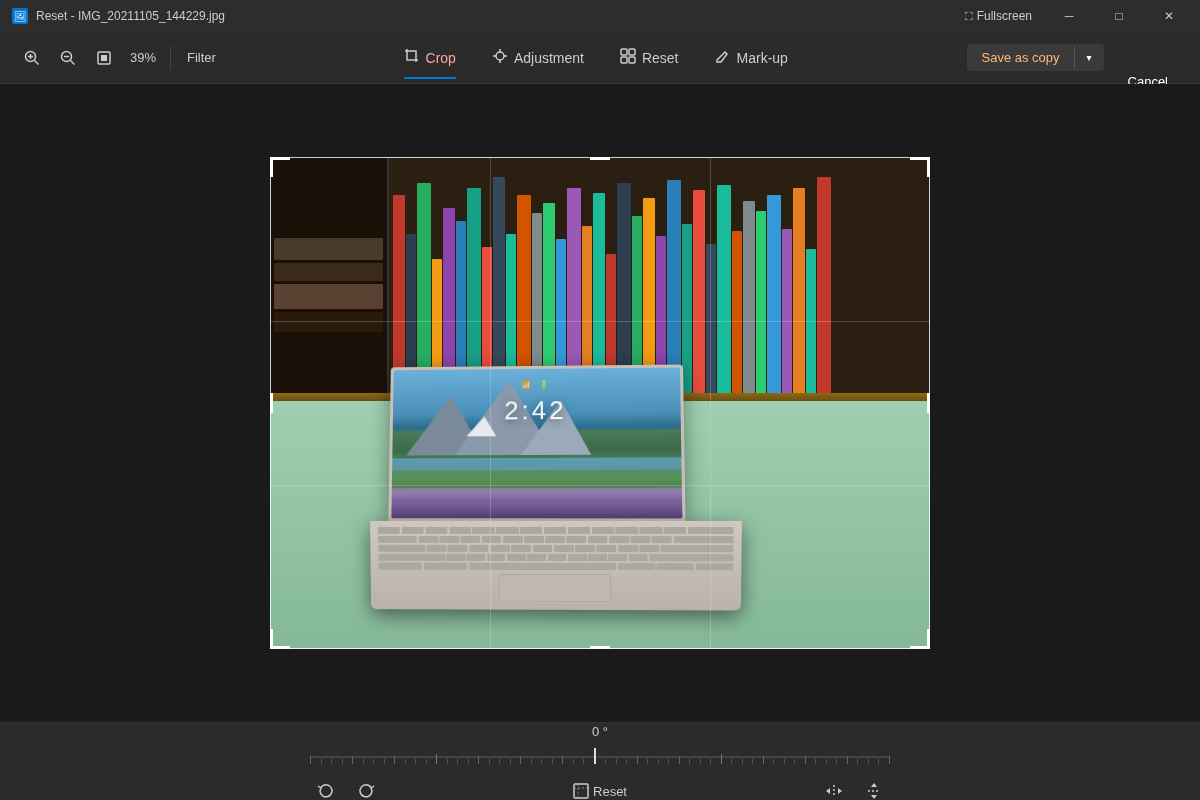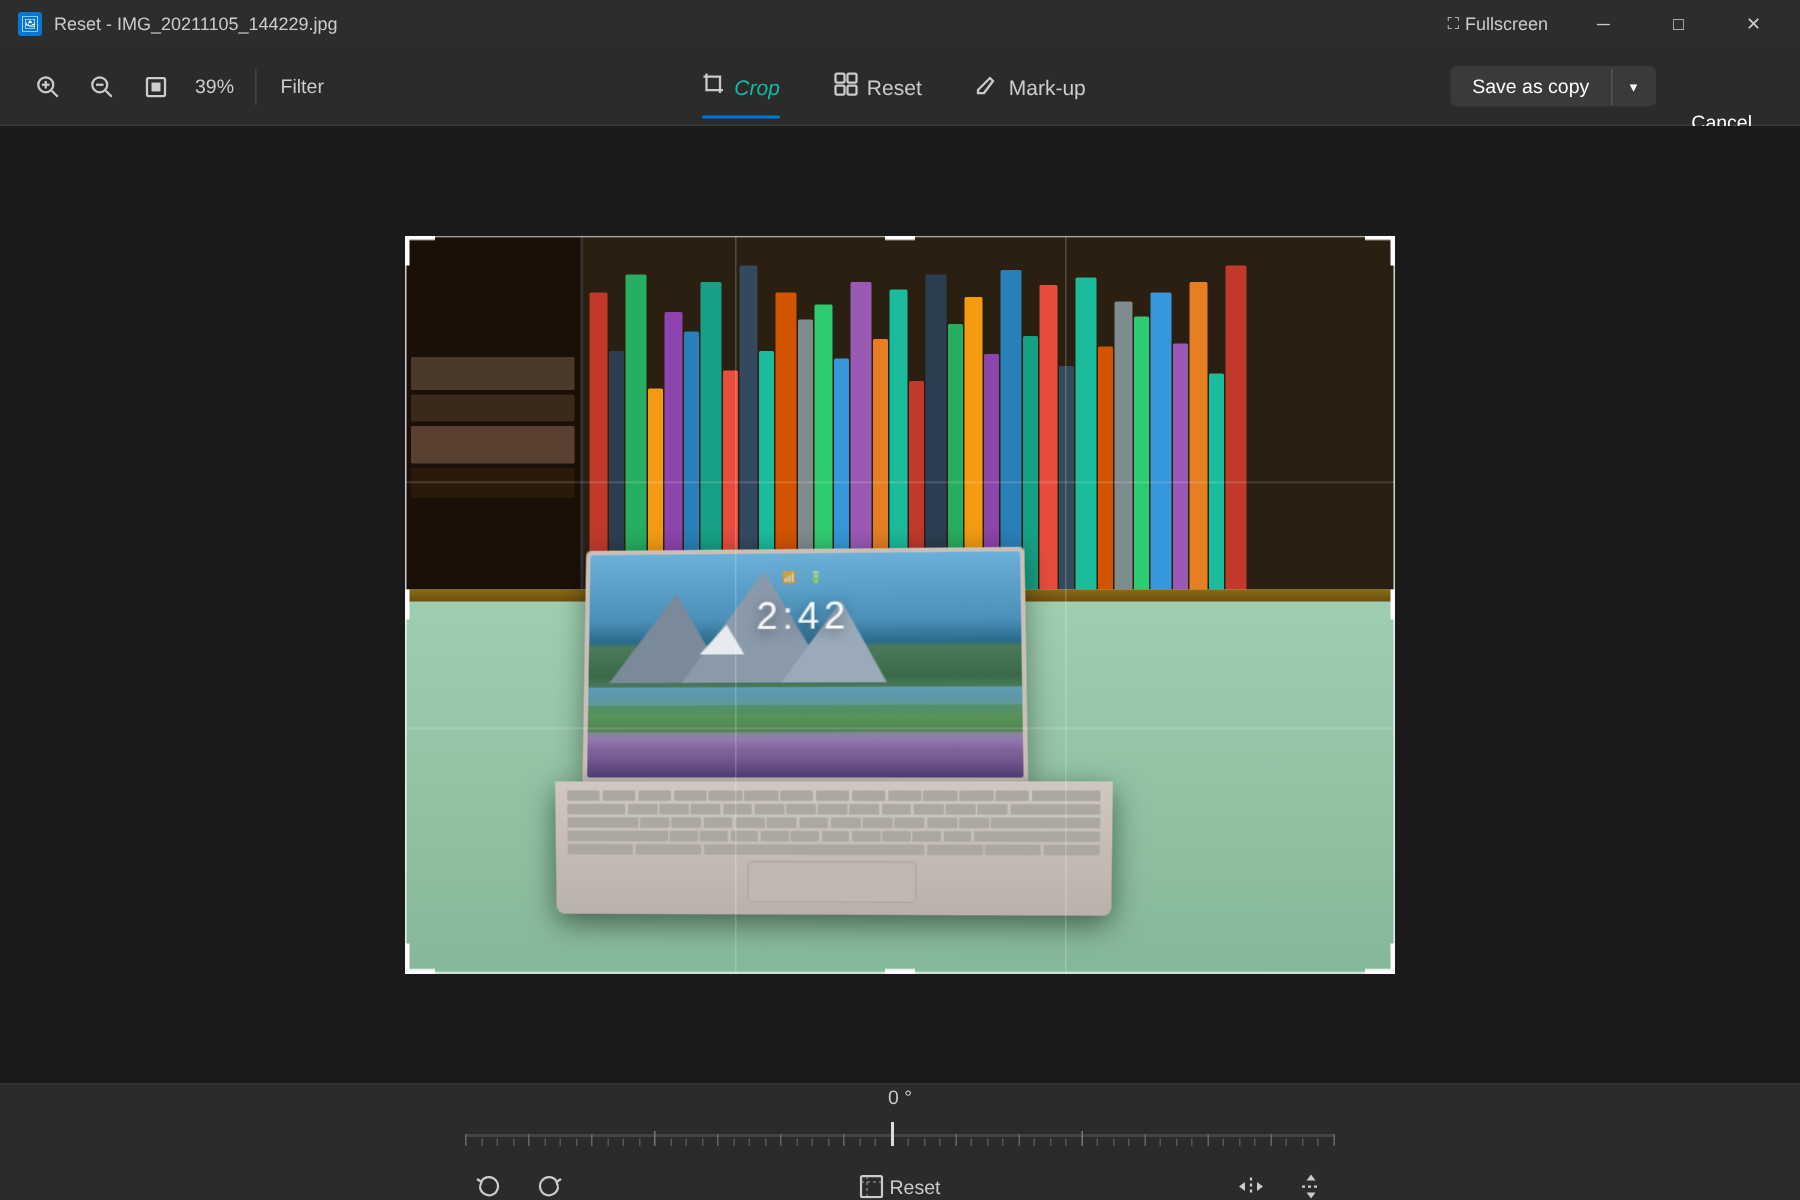--- a/index.html
+++ b/index.html
@@ -153,21 +153,21 @@
       display: flex;
       align-items: center;
       background: #3a3a3a;
       border-radius: 4px;
       overflow: hidden;
       cursor: pointer;
     }
     .save-copy-main {
       padding: 6px 14px;
       font-size: 13px;
-      color: #ffffff;
+      color: #fdba74;
     }
     .save-copy-arrow {
       width: 30px;
       height: 100%;
       display: flex;
       align-items: center;
       justify-content: center;
       border-left: 1px solid #555;
       padding: 6px 8px;
       font-size: 10px;
@@ -393,21 +393,33 @@
   </div>
 
   <div class="toolbar-center">
     <div class="tab-item active">
       <span>
         <svg width="16" height="16" viewBox="0 0 16 16" fill="none">
           <path d="M3 1v11h11" stroke="#ccc" stroke-width="1.5"></path>
           <path d="M1 3h11v11" stroke="#ccc" stroke-width="1.5" stroke-dasharray="0"></path>
         </svg>
       </span>
-      <span style="color:#14b8a6;font-style:italic;">Crop</span>
+      <span style="color:#fca5a5;">Crop</span>
+    </div>
+    <div class="tab-item">
+      <span>
+        <svg width="16" height="16" viewBox="0 0 16 16" fill="none">
+          <circle cx="8" cy="8" r="4" stroke="#ccc" stroke-width="1.5"></circle>
+          <line x1="8" y1="1" x2="8" y2="4" stroke="#ccc" stroke-width="1.5"></line>
+          <line x1="8" y1="12" x2="8" y2="15" stroke="#ccc" stroke-width="1.5"></line>
+          <line x1="1" y1="8" x2="4" y2="8" stroke="#ccc" stroke-width="1.5"></line>
+          <line x1="12" y1="8" x2="15" y2="8" stroke="#ccc" stroke-width="1.5"></line>
+        </svg>
+      </span>
+      <span>Adjustment</span>
     </div>
     <div class="tab-item">
       <span>
         <svg width="16" height="16" viewBox="0 0 16 16" fill="none">
           <rect x="1" y="1" width="6" height="6" rx="1" stroke="#ccc" stroke-width="1.5"></rect>
           <rect x="9" y="1" width="6" height="6" rx="1" stroke="#ccc" stroke-width="1.5"></rect>
           <rect x="1" y="9" width="6" height="6" rx="1" stroke="#ccc" stroke-width="1.5"></rect>
           <rect x="9" y="9" width="6" height="6" rx="1" stroke="#ccc" stroke-width="1.5"></rect>
         </svg>
       </span>

